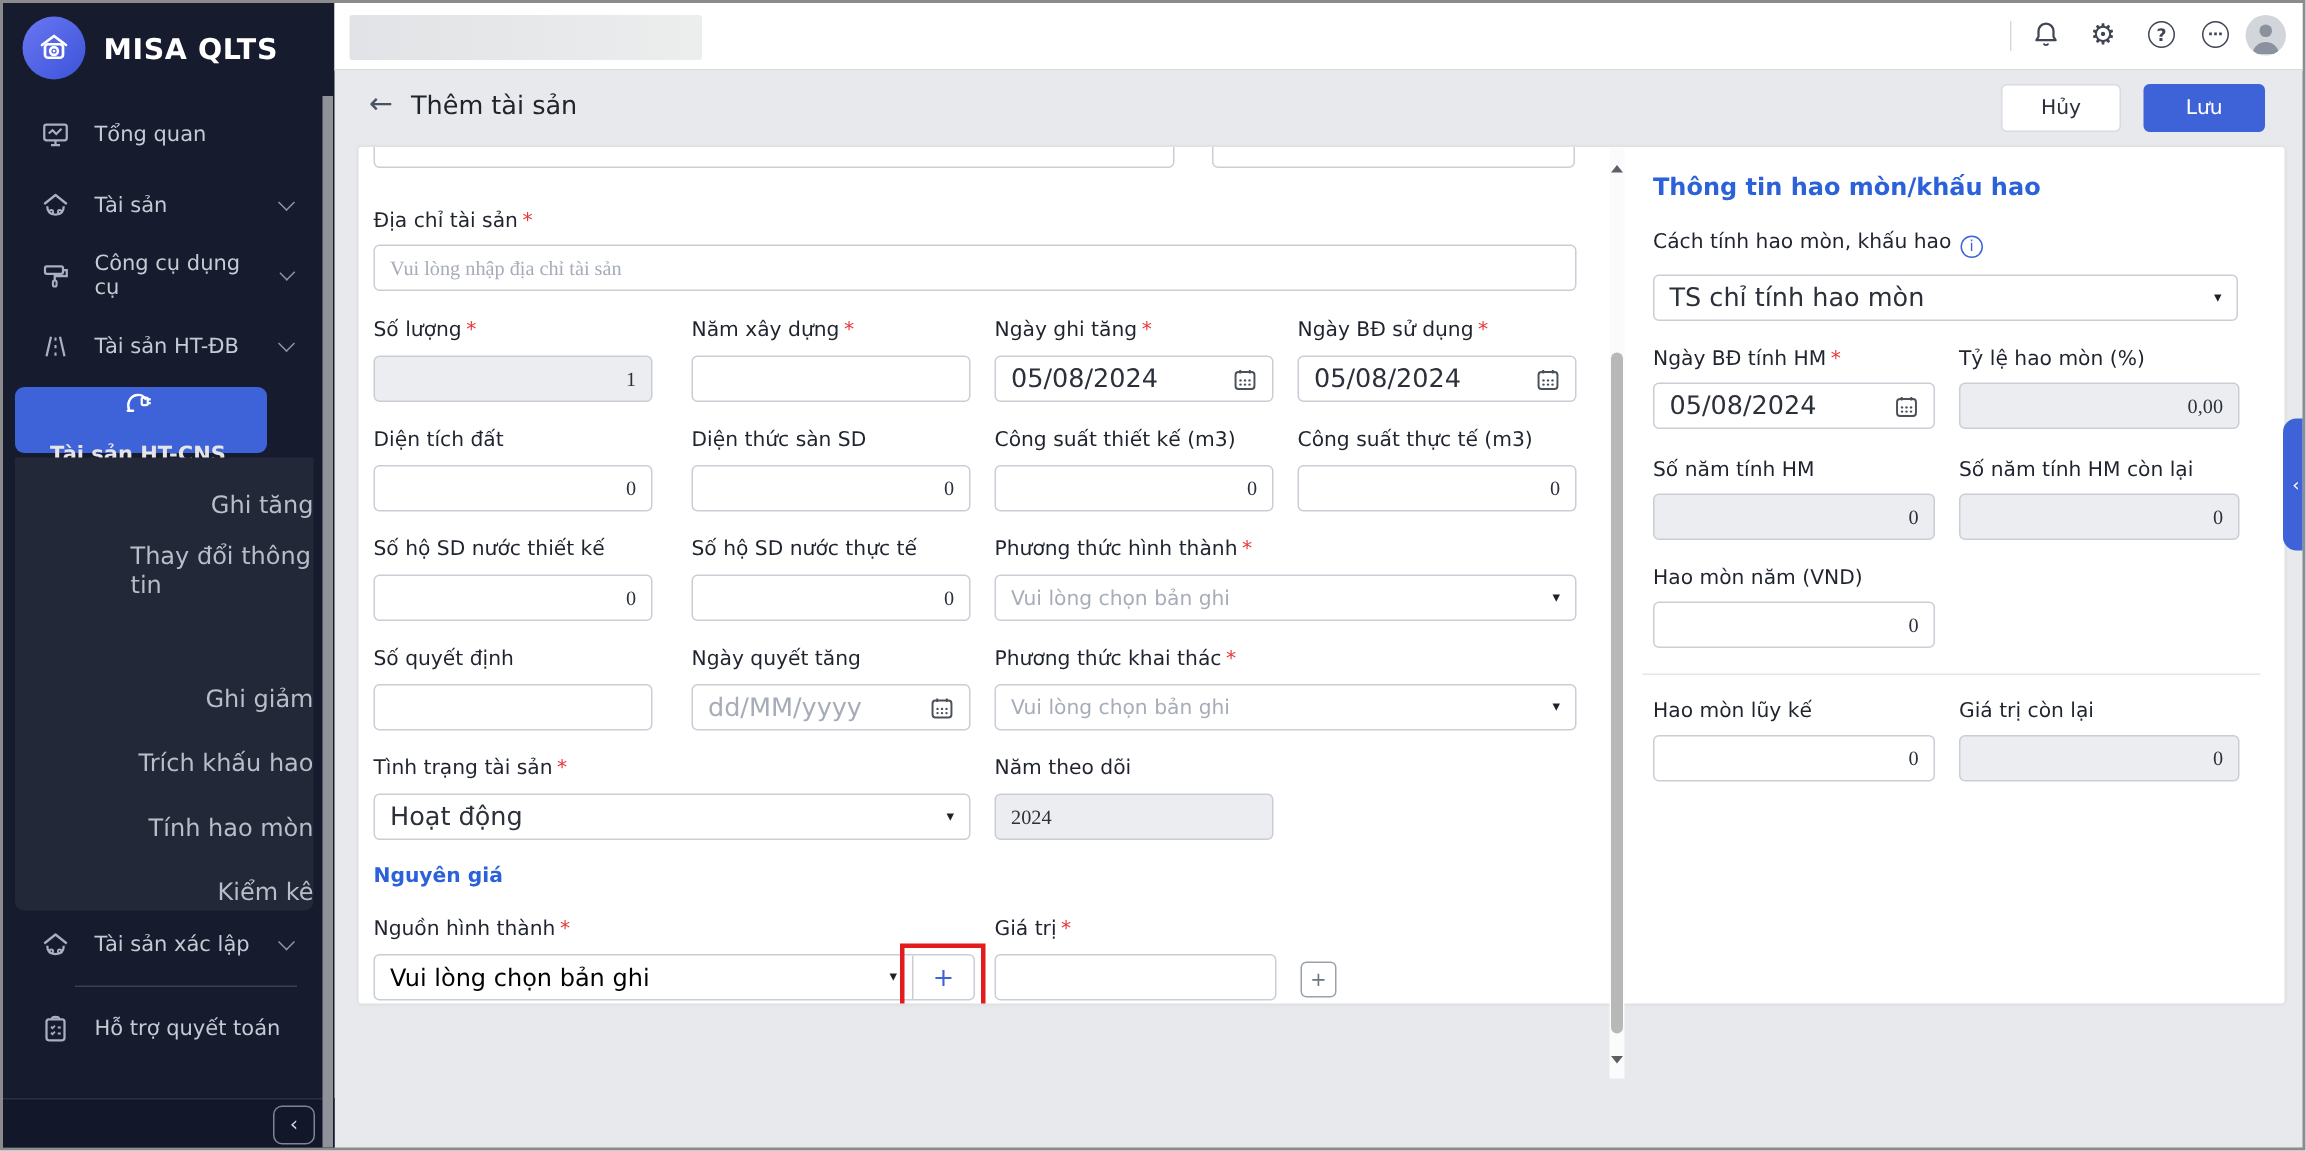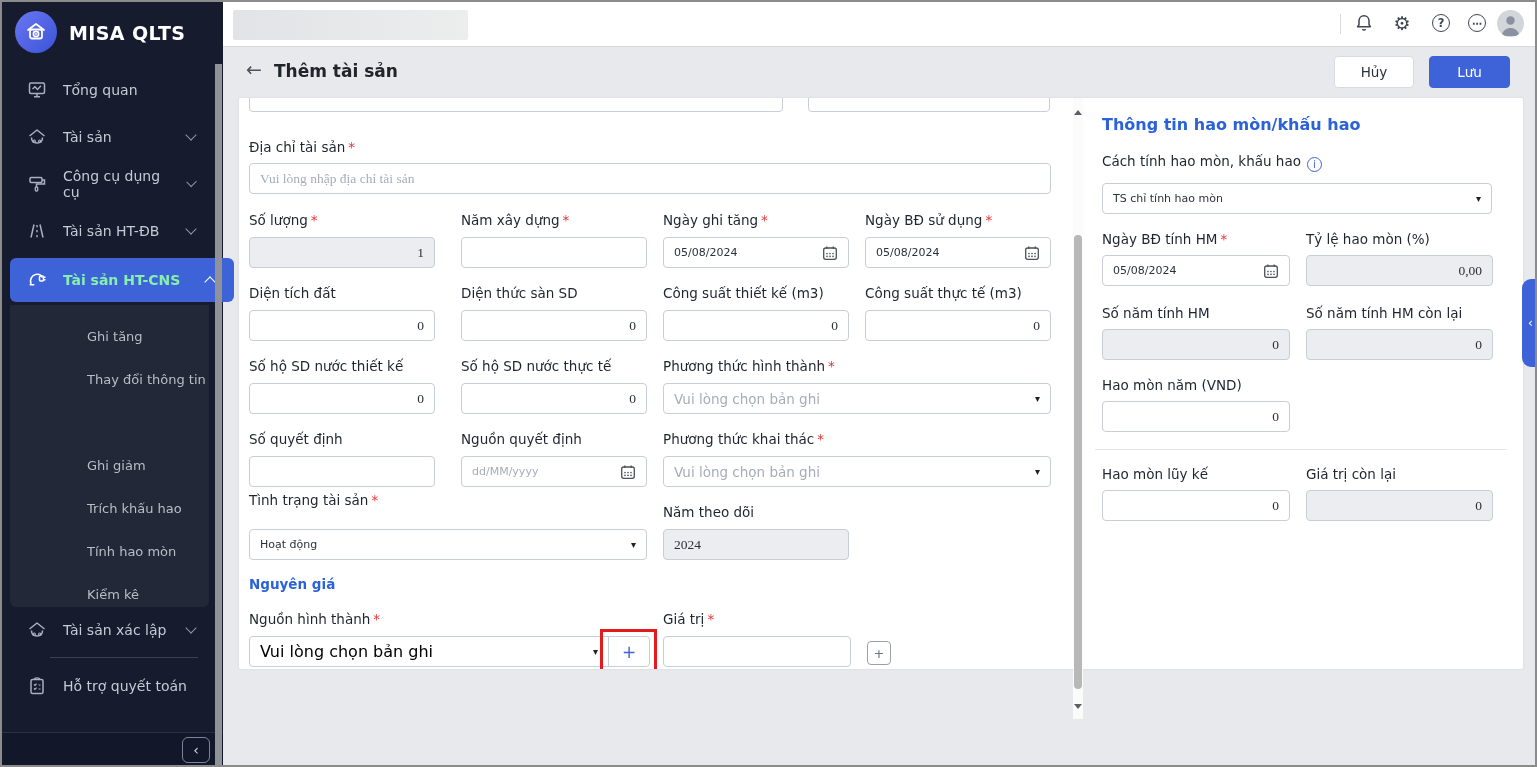--- a/index.html
+++ b/index.html
@@ -6,62 +6,62 @@
   .stage{position:relative;width:1537px;height:767px;box-sizing:border-box;border:2px solid #8b8b8b;
          background:#e8e9ed;font-family:"DejaVu Sans","Liberation Sans",sans-serif;overflow:hidden;}
   
   .sidebar{position:absolute;left:0;top:0;width:221px;height:767px;background:#161b2d;}
   .brand-badge{position:absolute;left:13px;top:9px;width:42px;height:42px;border-radius:50%;
     background:linear-gradient(135deg,#6a77f2,#3b53d8);display:flex;align-items:center;justify-content:center;}
   .brand-name{position:absolute;left:67px;top:20px;color:#fff;font-size:19px;font-weight:bold;letter-spacing:.4px;}
   .side-item{position:absolute;left:0;width:213px;height:44px;display:flex;align-items:center;gap:15px;
     padding:0 20px 0 24px;box-sizing:border-box;color:#c6cad4;font-size:14px;cursor:pointer;}
   .side-item .icn{width:22px;height:22px;flex:0 0 22px;color:#aab0bf;display:flex;align-items:center;justify-content:center;}
-  .side-item.active{left:8px;width:224px;background:#3e63d9;border-radius:6px;color:#86efac;font-weight:bold;padding-left:16px;}
+  .side-item.active{left:8px;width:168px;background:#3e63d9;border-radius:6px;color:#e5e5e5;font-weight:bold;padding-left:16px;flex-direction:column;}
   .side-item.active .icn{color:#fff;}
   .chev{width:7px;height:7px;border-right:1.7px solid #8f96a6;border-bottom:1.7px solid #8f96a6;
     transform:rotate(45deg);margin-left:auto;margin-top:-4px;}
   .chev.up{transform:rotate(-135deg);margin-top:4px;border-color:#fff;}
   .submenu{position:absolute;left:8px;top:303px;width:199px;height:302px;background:#222837;border-radius:0 0 6px 6px;}
   .sub-item{position:absolute;left:0;width:199px;height:43px;display:flex;align-items:center;
-    padding-left:77px;box-sizing:border-box;color:#b8bdc8;font-size:13px;cursor:pointer;}
+    padding-left:77px;box-sizing:border-box;color:#b8bdc8;font-size:16px;cursor:pointer;justify-content:flex-end;}
   .side-divider{position:absolute;left:48px;top:655px;width:148px;height:1px;background:#3940522;background:#394052;}
   .side-bottom{position:absolute;left:0;top:730px;width:221px;height:37px;background:#121829;border-top:1px solid #2a3040;}
   .collapse-btn{position:absolute;right:13px;top:735px;width:26px;height:24px;border:1px solid #7d8498;border-radius:6px;
     color:#d6d9e0;font-size:14px;display:flex;align-items:center;justify-content:center;cursor:pointer;}
   .side-scroll{position:absolute;left:213px;top:62px;width:7px;height:705px;background:#909299;}
   
   .topbar{position:absolute;left:221px;top:0;width:1316px;height:44px;background:#ffffff;border-bottom:1px solid #d8dade;}
   .redacted{position:absolute;left:231px;top:8px;width:235px;height:30px;border-radius:2px;
     background:linear-gradient(90deg,#e2e3e6,#eceded);}
   .tb-sep{position:absolute;left:1338px;top:12px;width:1px;height:20px;background:#d9dbe0;}
   .tb-icon{position:absolute;top:10px;width:22px;height:22px;color:#3f4553;display:flex;align-items:center;justify-content:center;cursor:pointer;}
   .circ-icon{border:1.6px solid #3f4553;border-radius:50%;width:18px;height:18px;font-size:11.5px;font-weight:bold;box-sizing:border-box;}
   .avatar{position:absolute;left:1495px;top:8px;width:27px;height:27px;border-radius:50%;background:#d2d5da;overflow:hidden;cursor:pointer;}
   
   .back-arrow{position:absolute;left:244px;top:56px;font-size:19px;color:#4a5160;cursor:pointer;}
-  .page-title{position:absolute;left:272px;top:59px;font-size:17px;font-weight:bold;color:#20242b;}
+  .page-title{position:absolute;left:272px;top:59px;font-size:17px;font-weight:normal;color:#20242b;}
   .btn{position:absolute;height:32px;border-radius:4px;font-size:13.5px;display:flex;align-items:center;justify-content:center;
     box-sizing:border-box;cursor:pointer;font-family:inherit;}
   .btn-cancel{left:1332px;top:54px;width:80px;background:#fff;border:1px solid #d8dbe1;color:#2a2f3a;}
   .btn-save{left:1427px;top:54px;width:81px;background:#3e63d9;border:1px solid #3e63d9;color:#fff;}
   
   .card{position:absolute;left:237px;top:96px;width:1284px;height:571px;background:#fff;border-radius:2px;
     box-shadow:0 0 3px rgba(0,0,0,.08);overflow:hidden;}
   .lbl{position:absolute;font-size:13.5px;color:#1f242e;white-space:nowrap;}
   .req{color:#e5383b;margin-left:3px;}
   .inp{position:absolute;background:#fff;border:1px solid #c9cdd6;border-radius:4px;height:31px;box-sizing:border-box;
     font-size:13.5px;color:#2b303a;padding:0 10px;font-family:Liberation Serif, serif;outline:none;}
   .inp::placeholder{color:#a6acb8;}
   .inp:disabled{background:#ebedf0;color:#2b303a;}
   .inp.num{text-align:right;}
   .selbox,.datebox{position:absolute;background:#fff;border:1px solid #c9cdd6;border-radius:4px;height:31px;box-sizing:border-box;
     display:flex;align-items:center;justify-content:space-between;padding:0 10px;cursor:pointer;}
   .selbox .ph{color:#a6acb8;font-size:13.5px;}
-  .selbox .val,.datebox .dval{color:#2b303a;font-size:11px;text-align:right;}
+  .selbox .val,.datebox .dval{color:#2b303a;font-size:17px;text-align:right;}
   .caret{font-size:10px;color:#1d212a;line-height:1;}
   .section-h{position:absolute;font-size:13.5px;font-weight:bold;color:#2b62d9;}
   .group{position:absolute;border:1px solid #c9cdd6;border-radius:4px;height:31px;box-sizing:border-box;display:flex;background:#fff;}
   .group .gsel{flex:1;display:flex;align-items:center;justify-content:space-between;padding:0 10px;cursor:pointer;}
   .group .gplus{width:40px;border-left:1px solid #c9cdd6;display:flex;align-items:center;justify-content:center;
     color:#3e63d9;font-size:17px;cursor:pointer;}
   .redbox{position:absolute;border:3px solid #e31b1c;z-index:5;pointer-events:none;}
   .mini-plus{position:absolute;width:22px;height:22px;border:1px solid #9aa1ab;border-radius:4px;color:#6b7280;
     font-size:13px;display:flex;align-items:center;justify-content:center;cursor:pointer;background:#fff;}
   .total-lbl{position:absolute;font-size:13px;font-weight:bold;color:#1f242e;letter-spacing:.2px;}
@@ -299,42 +299,42 @@
     <div class="lbl" style="left:222px;top:260px"><span>Số hộ SD nước thực tế</span></div>
     <div class="lbl" style="left:424px;top:260px"><span>Phương thức hình thành</span><span class="req">*</span></div>
     <input class="inp num" style="left: 10px; top: 285px; width: 186px;" value="0">
     <input class="inp num" style="left: 222px; top: 285px; width: 186px;" value="0">
     <div class="selbox" style="left:424px;top:285px;width:388px">
       <span class="ph">Vui lòng chọn bản ghi</span>
       <span class="caret">▾</span>
     </div>
 
     <div class="lbl" style="left:10px;top:333px"><span>Số quyết định</span></div>
-    <div class="lbl" style="left:222px;top:333px"><span>Nguồn quyết định</span></div>
+    <div class="lbl" style="left:222px;top:333px"><span>Ngày quyết tăng</span></div>
     <div class="lbl" style="left:424px;top:333px"><span>Phương thức khai thác</span><span class="req">*</span></div>
     <input class="inp" style="left: 10px; top: 358px; width: 186px;" value="">
     <div class="datebox" style="left:222px;top:358px;width:186px">
       <span class="dval" style="color:#a6acb8">dd/MM/yyyy</span>
       <svg width="16" height="16" viewBox="0 0 16 16">
           <rect x="1.7" y="3" width="12.6" height="11.3" rx="2" fill="none" stroke="#4a5158" stroke-width="1.3"></rect>
           <path d="M4.8 1.6 v2.4 M11.2 1.6 v2.4" stroke="#4a5158" stroke-width="1.3"></path>
           <circle cx="5" cy="8.6" r=".8" fill="#4a5158"></circle>
           <circle cx="8" cy="8.6" r=".8" fill="#4a5158"></circle>
           <circle cx="11" cy="8.6" r=".8" fill="#4a5158"></circle>
           <circle cx="5" cy="11.4" r=".8" fill="#4a5158"></circle>
           <circle cx="8" cy="11.4" r=".8" fill="#4a5158"></circle>
           <circle cx="11" cy="11.4" r=".8" fill="#4a5158"></circle>
         </svg>
     </div>
     <div class="selbox" style="left:424px;top:358px;width:388px">
       <span class="ph">Vui lòng chọn bản ghi</span>
       <span class="caret">▾</span>
     </div>
 
-    <div class="lbl" style="left:10px;top:394px"><span>Tình trạng tài sản</span><span class="req">*</span></div>
+    <div class="lbl" style="left:10px;top:406px"><span>Tình trạng tài sản</span><span class="req">*</span></div>
     <div class="lbl" style="left:424px;top:406px"><span>Năm theo dõi</span></div>
     <div class="selbox" style="left:10px;top:431px;width:398px">
       <span class="val">Hoạt động</span>
       <span class="caret">▾</span>
     </div>
     <input class="inp" style="left: 424px; top: 431px; width: 186px;" disabled="" value="2024">
 
     <div class="section-h" style="left:10px;top:478px">Nguyên giá</div>
 
     <div class="lbl" style="left:10px;top:513px"><span>Nguồn hình thành</span><span class="req">*</span></div>

